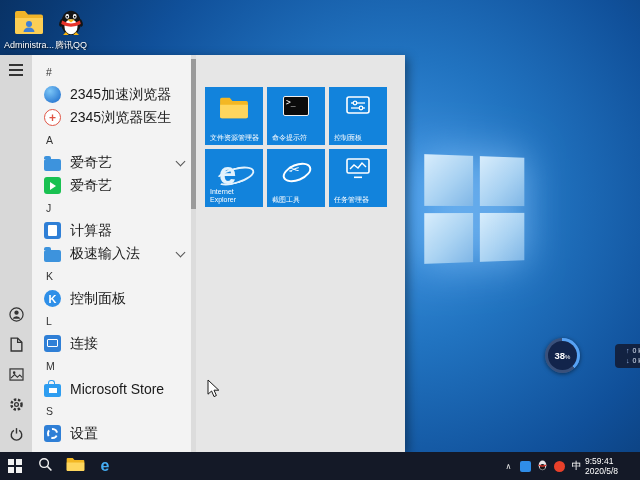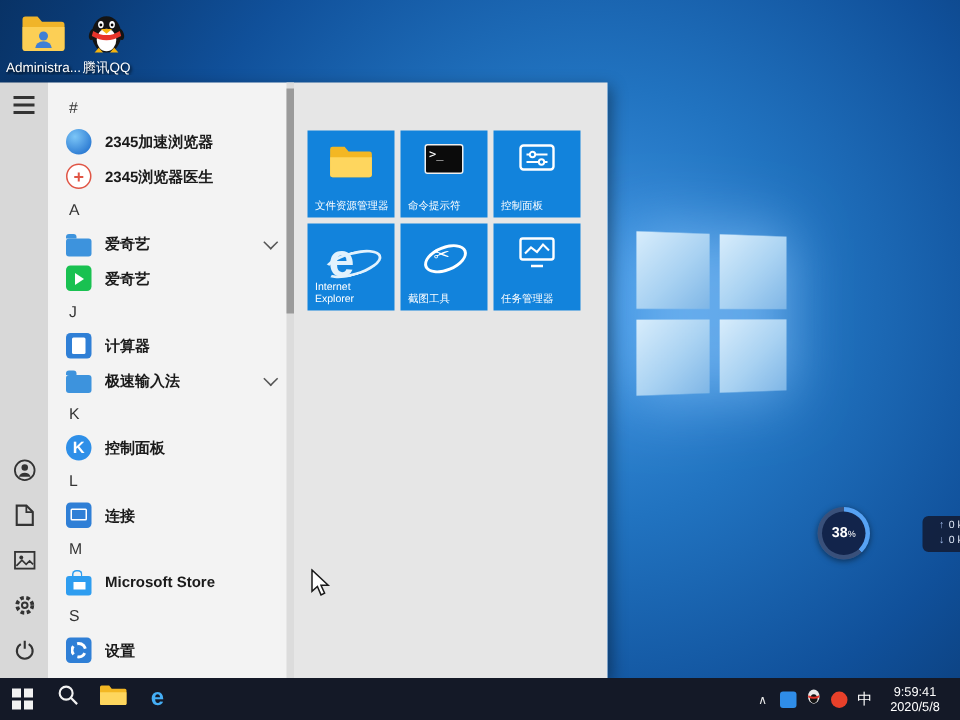--- a/index.html
+++ b/index.html
@@ -25,21 +25,21 @@
     box-shadow:3px 3px 10px rgba(0,0,0,.4);font-size:11px;color:#1a1a1a;}
   .rail{width:32px;background:#d8d8d8;display:flex;flex-direction:column;align-items:center;flex:none;}
   .rail-btn{width:32px;height:30px;display:flex;align-items:center;justify-content:center;}
   .hamburger{display:flex;flex-direction:column;gap:3px;}
   .hamburger div{width:14px;height:2px;background:#333;}
   .rail-bottom{margin-top:auto;display:flex;flex-direction:column;margin-bottom:2px;}
 
   .app-list{width:164px;background:#f3f3f3;position:relative;padding-top:6px;box-sizing:border-box;flex:none;}
   .alist-header{height:22px;display:flex;align-items:center;padding-left:14px;font-size:10.5px;color:#333;}
   .alist-item{height:23px;display:flex;align-items:center;padding-left:12px;padding-right:8px;gap:9px;}
-  .alist-item .lbl{flex:1;white-space:nowrap;overflow:hidden;font-size:10px;font-weight:bold;}
+  .alist-item .lbl{flex:1;white-space:nowrap;overflow:hidden;font-size:14px;}
   .chev{width:6px;height:6px;border-right:1.4px solid #555;border-bottom:1.4px solid #555;
     transform:rotate(45deg);margin:-3px 4px 0 0;flex:none;}
 
   .aic{width:17px;height:17px;flex:none;position:relative;border-radius:3px;box-sizing:border-box;}
   .aic-2345{border-radius:50%;background:radial-gradient(circle at 35% 30%,#7cc6f7,#1565c8);}
   .aic-doctor{border-radius:50%;background:#fff;border:1.2px solid #e05545;}
   .aic-doctor::after{content:"+";position:absolute;inset:0;display:flex;align-items:center;justify-content:center;
     color:#e05545;font-weight:bold;font-size:12px;line-height:1;}
   .aic-folder{background:#3d93dd;border-radius:2px;height:12px !important;margin-top:4px;}
   .aic-folder::before{content:"";position:absolute;top:-3px;left:0;width:7px;height:3px;background:#3d93dd;border-radius:2px 2px 0 0;}
@@ -98,21 +98,21 @@
   .tb-btn{width:30px;display:flex;align-items:center;justify-content:center;flex:none;}
   .startlogo{display:grid;grid-template-columns:6px 6px;grid-template-rows:6px 6px;gap:1.5px;}
   .startlogo div{background:#f2f2f2;}
   .edge-e{font-size:16px;font-weight:bold;color:#45aef5;line-height:16px;}
   .tray{margin-left:auto;display:flex;align-items:center;flex:none;}
   .tray-btn{width:17px;height:28px;display:flex;align-items:center;justify-content:center;flex:none;}
   .chevup{font-size:8px;color:#e8e8e8;}
   .tray-app-blue{width:11px;height:11px;border-radius:2px;background:#2f8de8;}
   .tray-app-red{width:11px;height:11px;border-radius:50%;background:#e8402a;}
   .ime{font-size:10px;color:#fff;}
-  .clock{width:50px;text-align:center;font-size:8.5px;line-height:10px;display:flex;
+  .clock{width:50px;font-size:8.5px;line-height:10px;display:flex;
     flex-direction:column;justify-content:center;}
   .show-desktop{width:4px;border-left:1px solid rgba(255,255,255,.28);}
 
   .cursor{position:absolute;left:207px;top:379px;z-index:9;pointer-events:none;}
 </style>
 </head>
 <body>
 
 <div class="screen">
 

